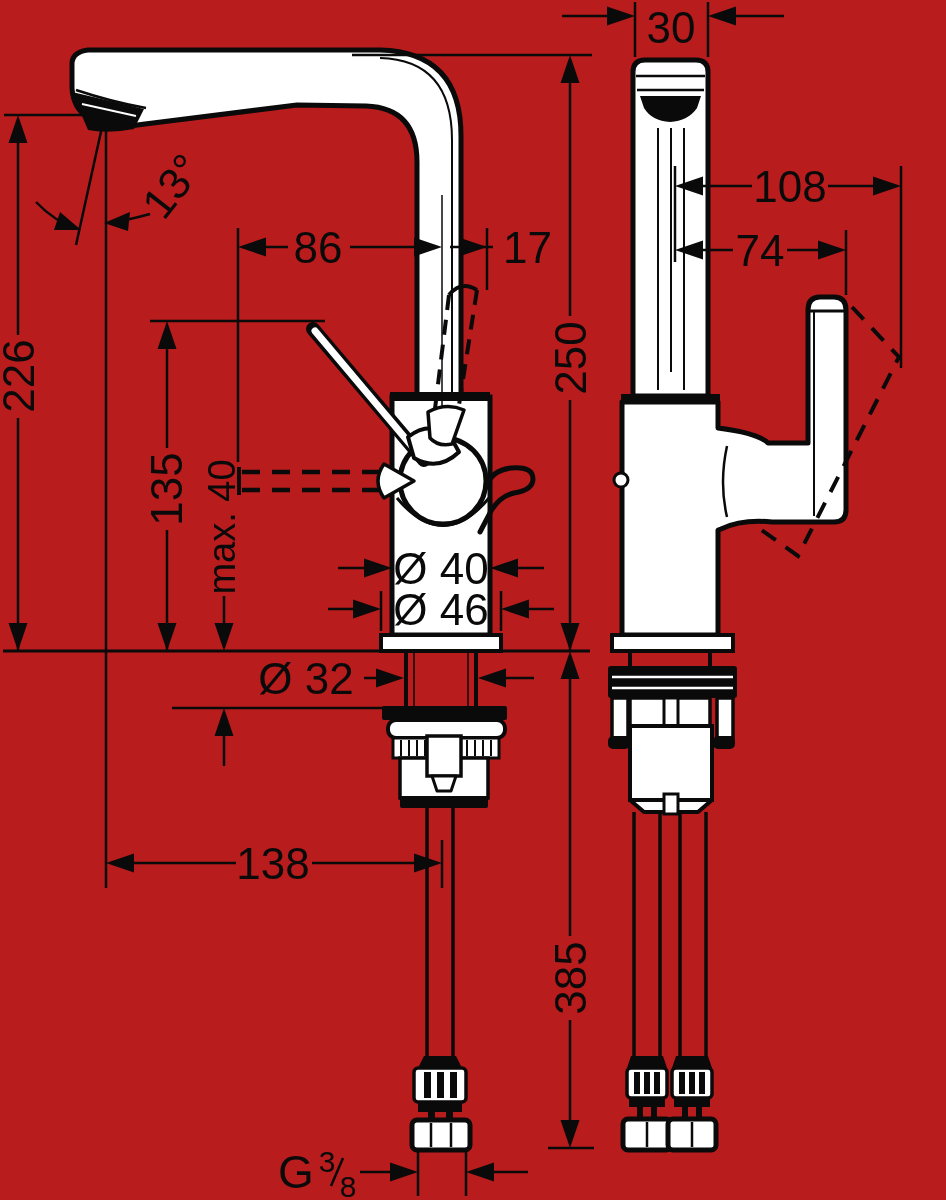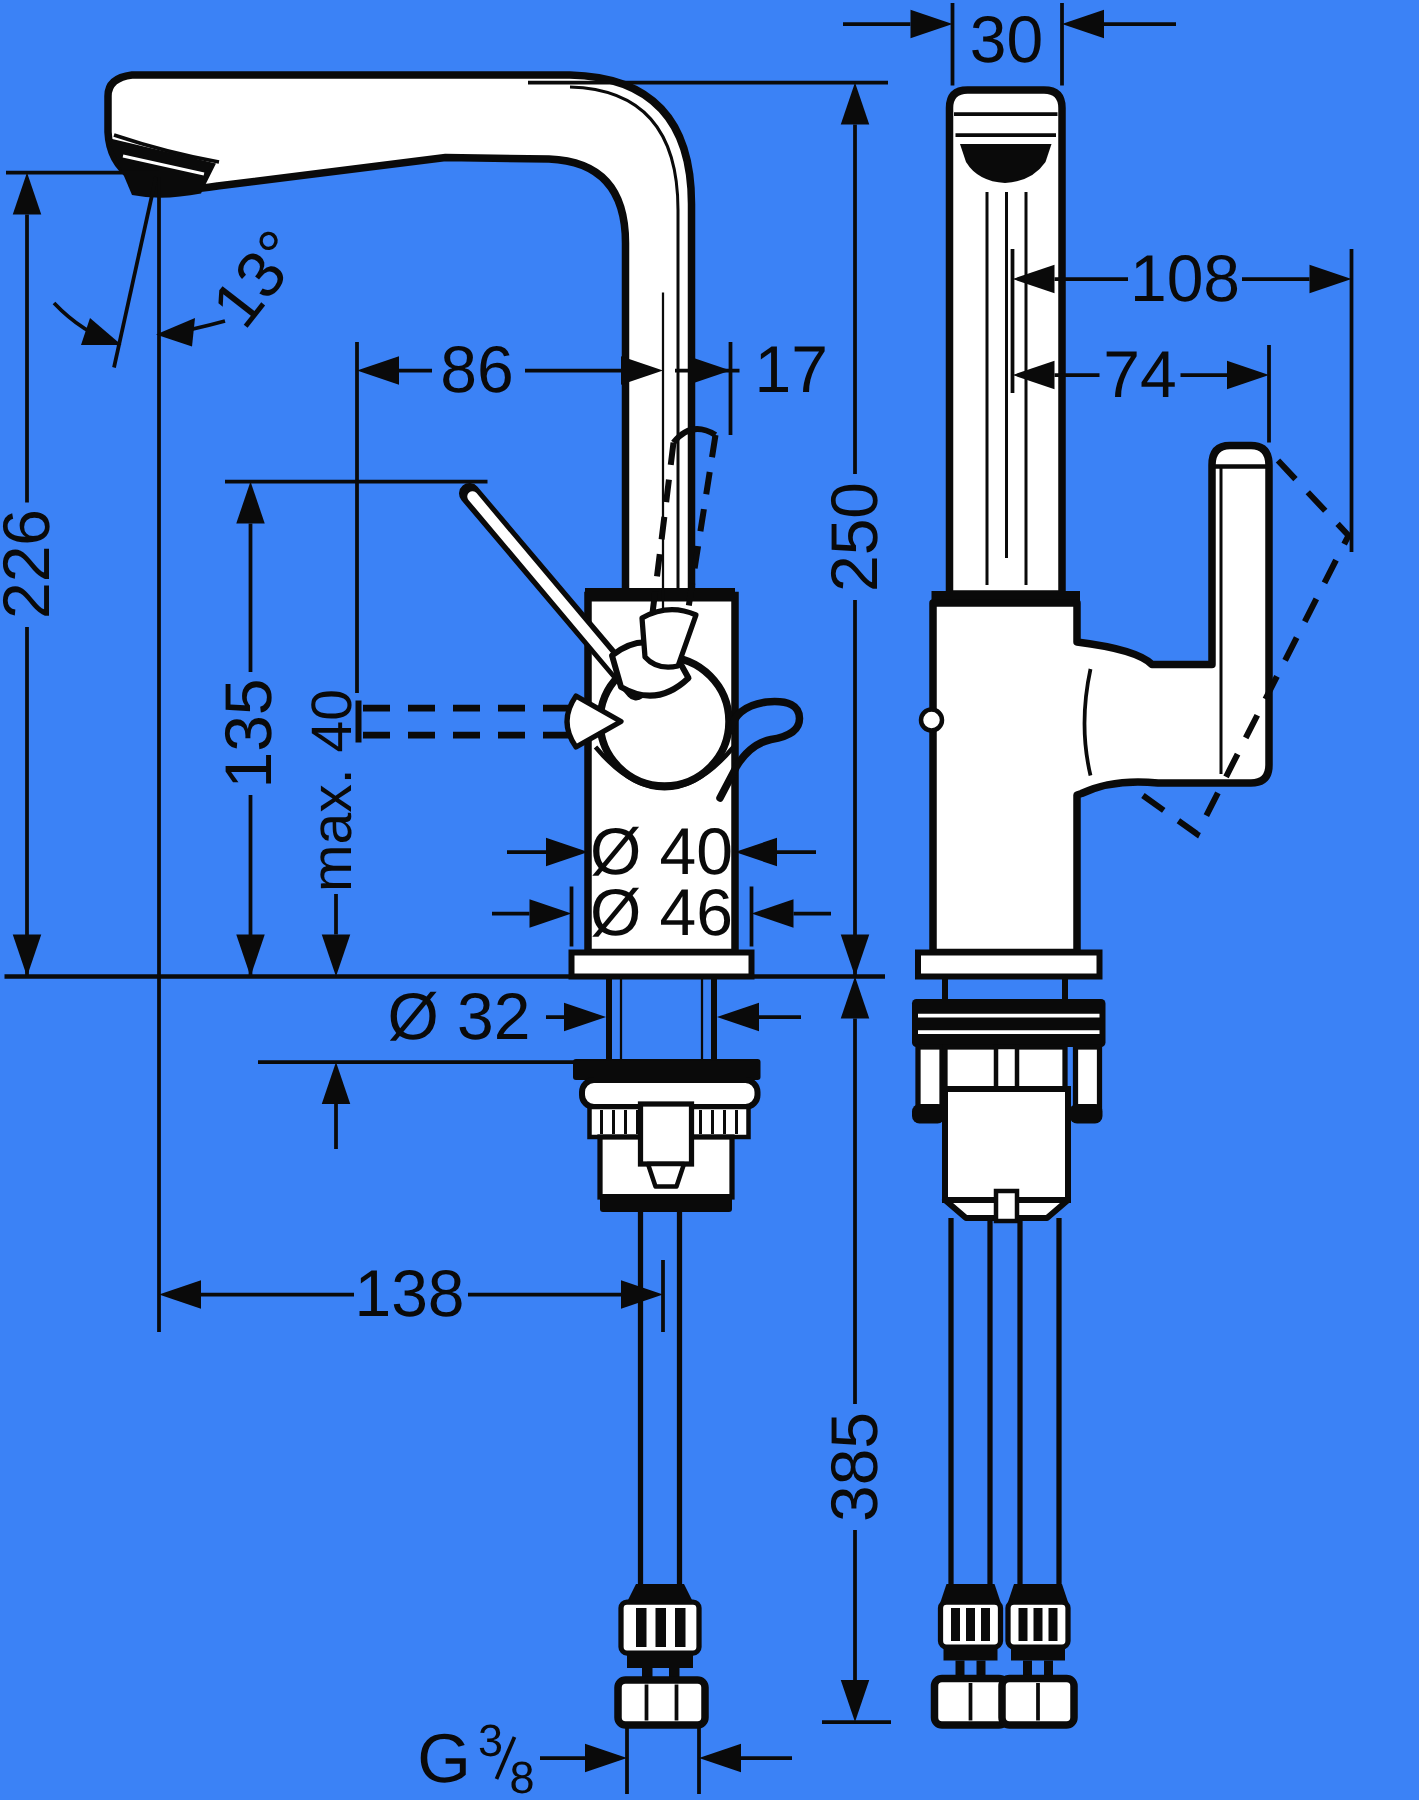--- a/index.html
+++ b/index.html
@@ -1,16 +1,16 @@
 <!DOCTYPE html>
 <html><head>
 <meta charset="utf-8">
 <style>
   html,body{margin:0;padding:0;background:#ffffff;}
-  .page{width:946px;height:1200px;background:#3b82f6;position:relative;overflow:hidden;}
+  .page{width:946px;height:1200px;background:#b91c1c;position:relative;overflow:hidden;}
   svg{display:block;}
   .outline{stroke:#0a0a0a;fill:#ffffff;}
   .blk{fill:#0a0a0a;stroke:none;}
   .ln{stroke:#0a0a0a;fill:none;}
   .dim{stroke:#0a0a0a;fill:none;stroke-width:2.5;}
   .arrow{fill:#0a0a0a;stroke:none;}
   text{font-family:"Liberation Sans", sans-serif;fill:#0a0a0a;}
   .dimtxt{font-size:44px;}
   .dimtxt-s{font-size:38px;}
   .fract{font-size:30px;}

